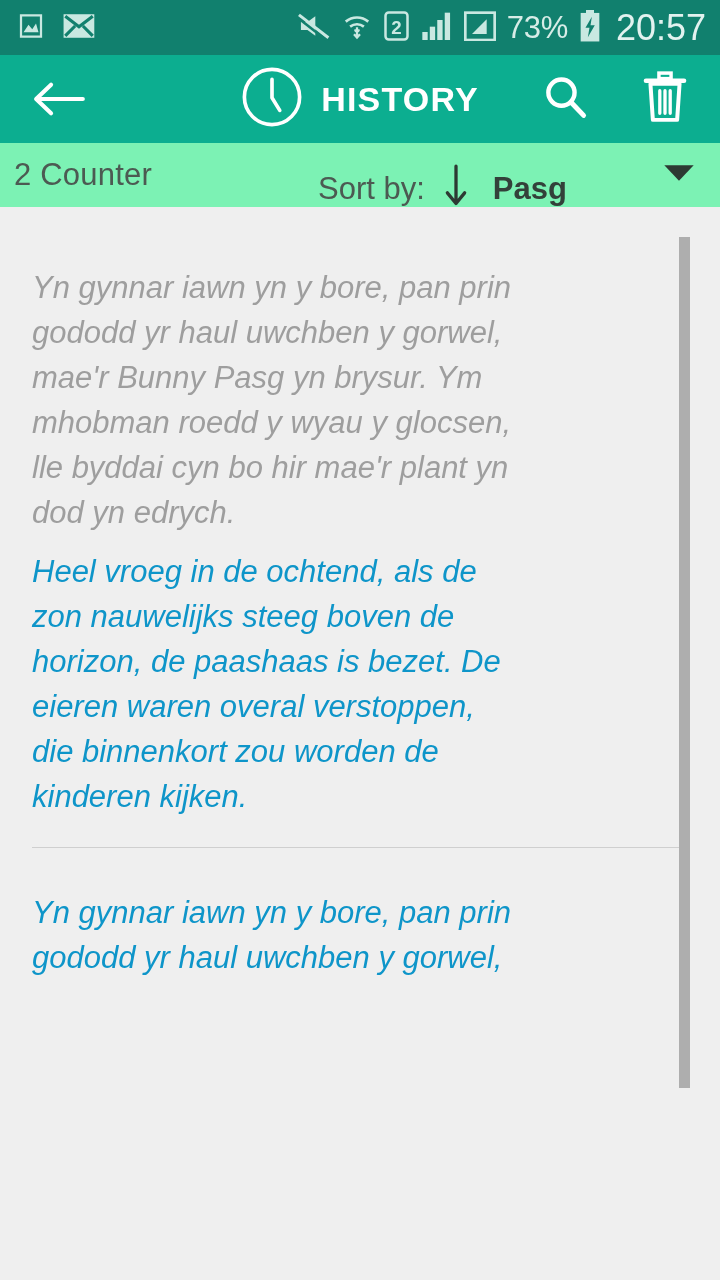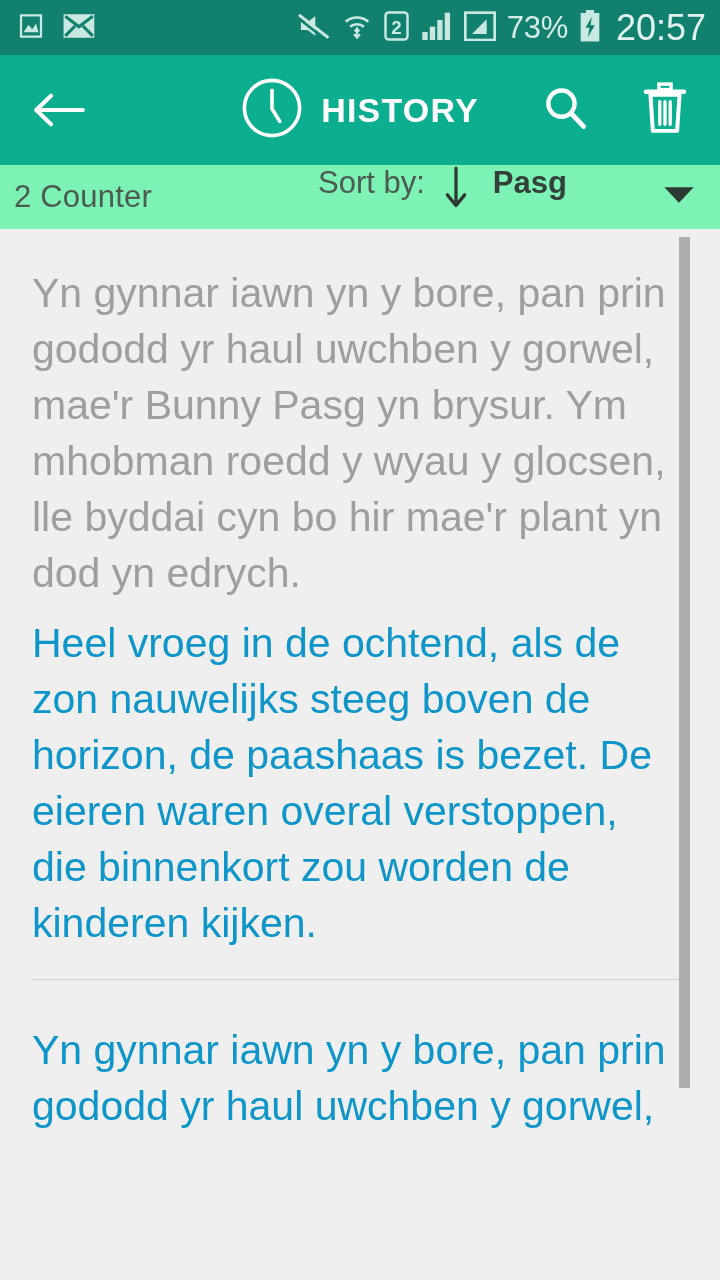--- a/index.html
+++ b/index.html
@@ -21,21 +21,21 @@
   .sb-right{ margin-left:auto; display:flex; align-items:center; gap:11px; }
   .sb-ico{ display:block; }
   .sb-text{
     font-size:31px; letter-spacing:-.3px; color:#d7ece7;
     font-family:"Liberation Sans", sans-serif;
   }
   .sb-time{ font-size:36px; color:#e2f2ef; letter-spacing:0px; margin-left:4px;}
 
   
   .appbar{
-    height:110px; background:#0cae90;
+    height:88px; background:#0cae90;
     display:flex; align-items:center; padding:0 26px 0 28px;
     position:relative;
   }
   .ab-back{ width:62px; height:62px; display:flex; align-items:center; justify-content:center; }
   .ab-title-wrap{
     position:absolute; left:0; right:0; top:0; bottom:0;
     display:flex; align-items:center; justify-content:center;
     gap:18px; pointer-events:none;
   }
   .ab-title{
@@ -50,39 +50,40 @@
     height:64px; background:#7cf2b4;
     display:flex; align-items:center; position:relative;
     padding:0 18px 0 14px;
   }
   .counter{
     font-size:31px; color:#4c5a52; letter-spacing:.2px;
     font-family:"Liberation Sans", sans-serif;
   }
   .sort-group{
     position:absolute; left:318px; top:0; bottom:0;
-    display:flex; align-items:flex-start; gap:8px;
+    display:flex; align-items:flex-end; gap:8px;
   }
   .sort-label{ font-size:31px; color:#4c5a52; }
   .sort-arrow{ width:46px; display:flex; justify-content:center; align-items:center;}
   .sort-value{ font-size:31px; font-weight:bold; color:#33413a; margin-left:6px;}
   .sort-caret{ margin-left:auto; padding-right:6px; }
 
   
   .list{
     position:absolute; top:237px; left:0; right:0; bottom:0;
     background:#efefef; overflow:hidden;
   }
   .item{ position:relative; padding:0 30px 0 32px; }
   .para{
-    font-size:41px;
-    line-height:56px;
+    font-size:31px;
+    line-height:45px;
     letter-spacing:0px;
     white-space:pre-line;
     font-family:"Liberation Sans", sans-serif;
+    font-style:italic;
   }
   .src{ color:#9e9e9e; }
   .dst{ color:#0e95c9; }
   .gap-sm{ height:14px; }
   .divider{
     height:1px; background:#cfcfcf;
     margin:28px 30px 0 32px;
   }
   .item-pad-top{ height:28px; }
 

